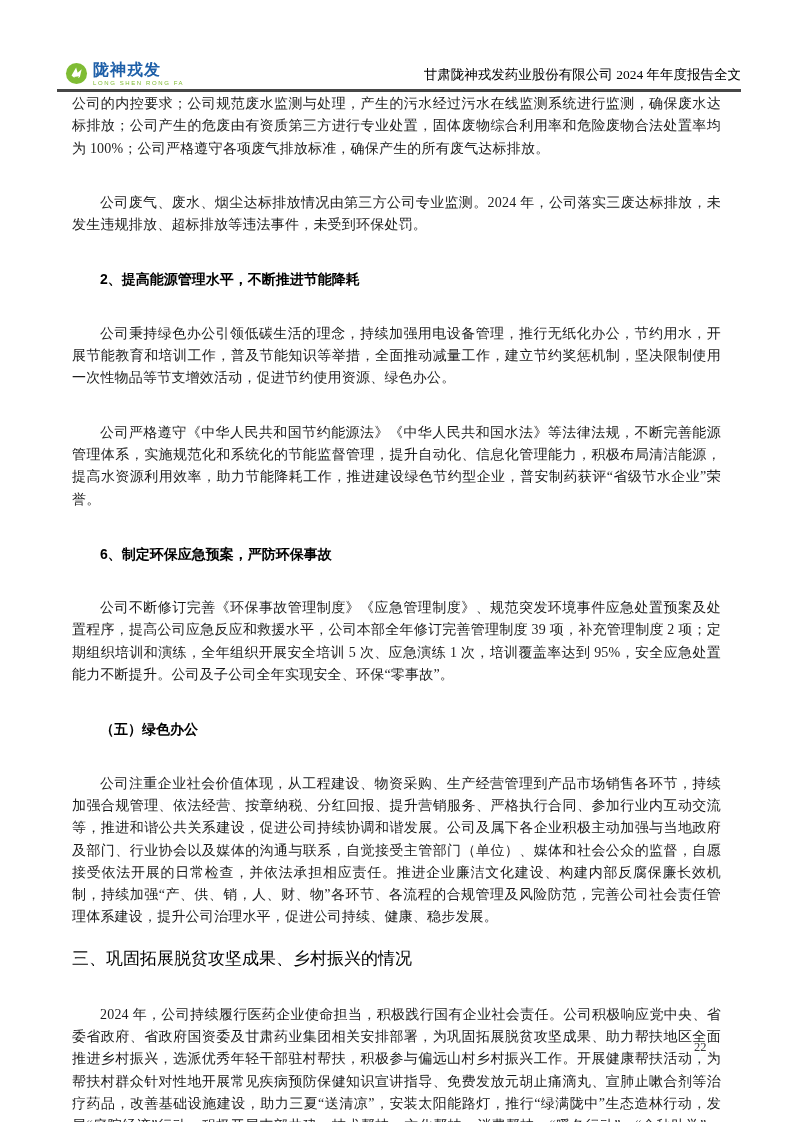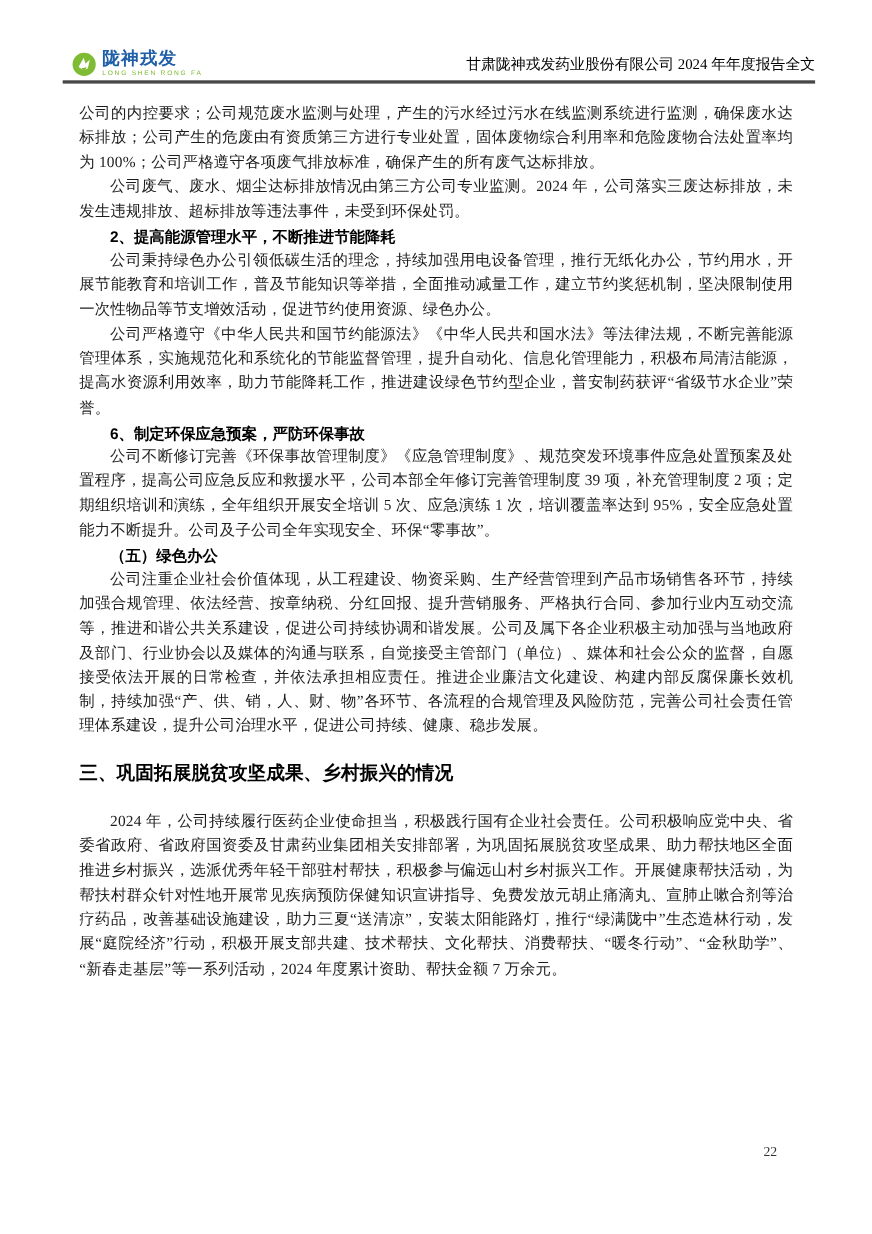--- a/index.html
+++ b/index.html
@@ -17,21 +17,21 @@
     position: absolute;
     top: 46px;
     left: 57px;
     width: 684px;
     display: flex;
     justify-content: space-between;
     align-items: flex-end;
     padding-bottom: 3px;
     border-bottom: 3px solid #474747;
   }
-  .brand { display: flex; align-items: center; gap: 5px; margin-left: 8px; }
+  .brand { display: flex; align-items: flex-start; gap: 5px; margin-left: 8px; margin-top: 16px; }
   .brand-mark { width: 23px; height: 23px; flex: 0 0 auto; }
   .brand-text { display: flex; flex-direction: column; line-height: 1; }
   .brand-cn {
     font-family: "Liberation Sans", "DejaVu Sans", sans-serif;
     font-weight: bold;
     font-size: 16px;
     color: #1e5fa8;
     letter-spacing: 1px;
   }
   .brand-en {
@@ -66,26 +66,26 @@
     margin: 0;
     font-size: 14px;
     font-weight: bold;
     line-height: 22.3px;
     color: #000000;
     font-family: "Liberation Sans", "DejaVu Sans", sans-serif;
   }
   .doc-body .section-heading {
     margin: 17px 0 21px 0;
     font-size: 17px;
-    font-weight: bold;
+    font-weight: normal;
     line-height: 26px;
     color: #000000;
     font-family: "Liberation Sans", "DejaVu Sans", sans-serif;
   }
-  .doc-body .indent { text-indent: 2em; }
+  .doc-body .indent { text-indent: 2em; margin-top: 32px; }
   
   .page-number {
     position: absolute;
     top: 1040px;
     left: 694px;
     font-size: 12.5px;
     color: #333333;
   }
 </style>
 </head>

